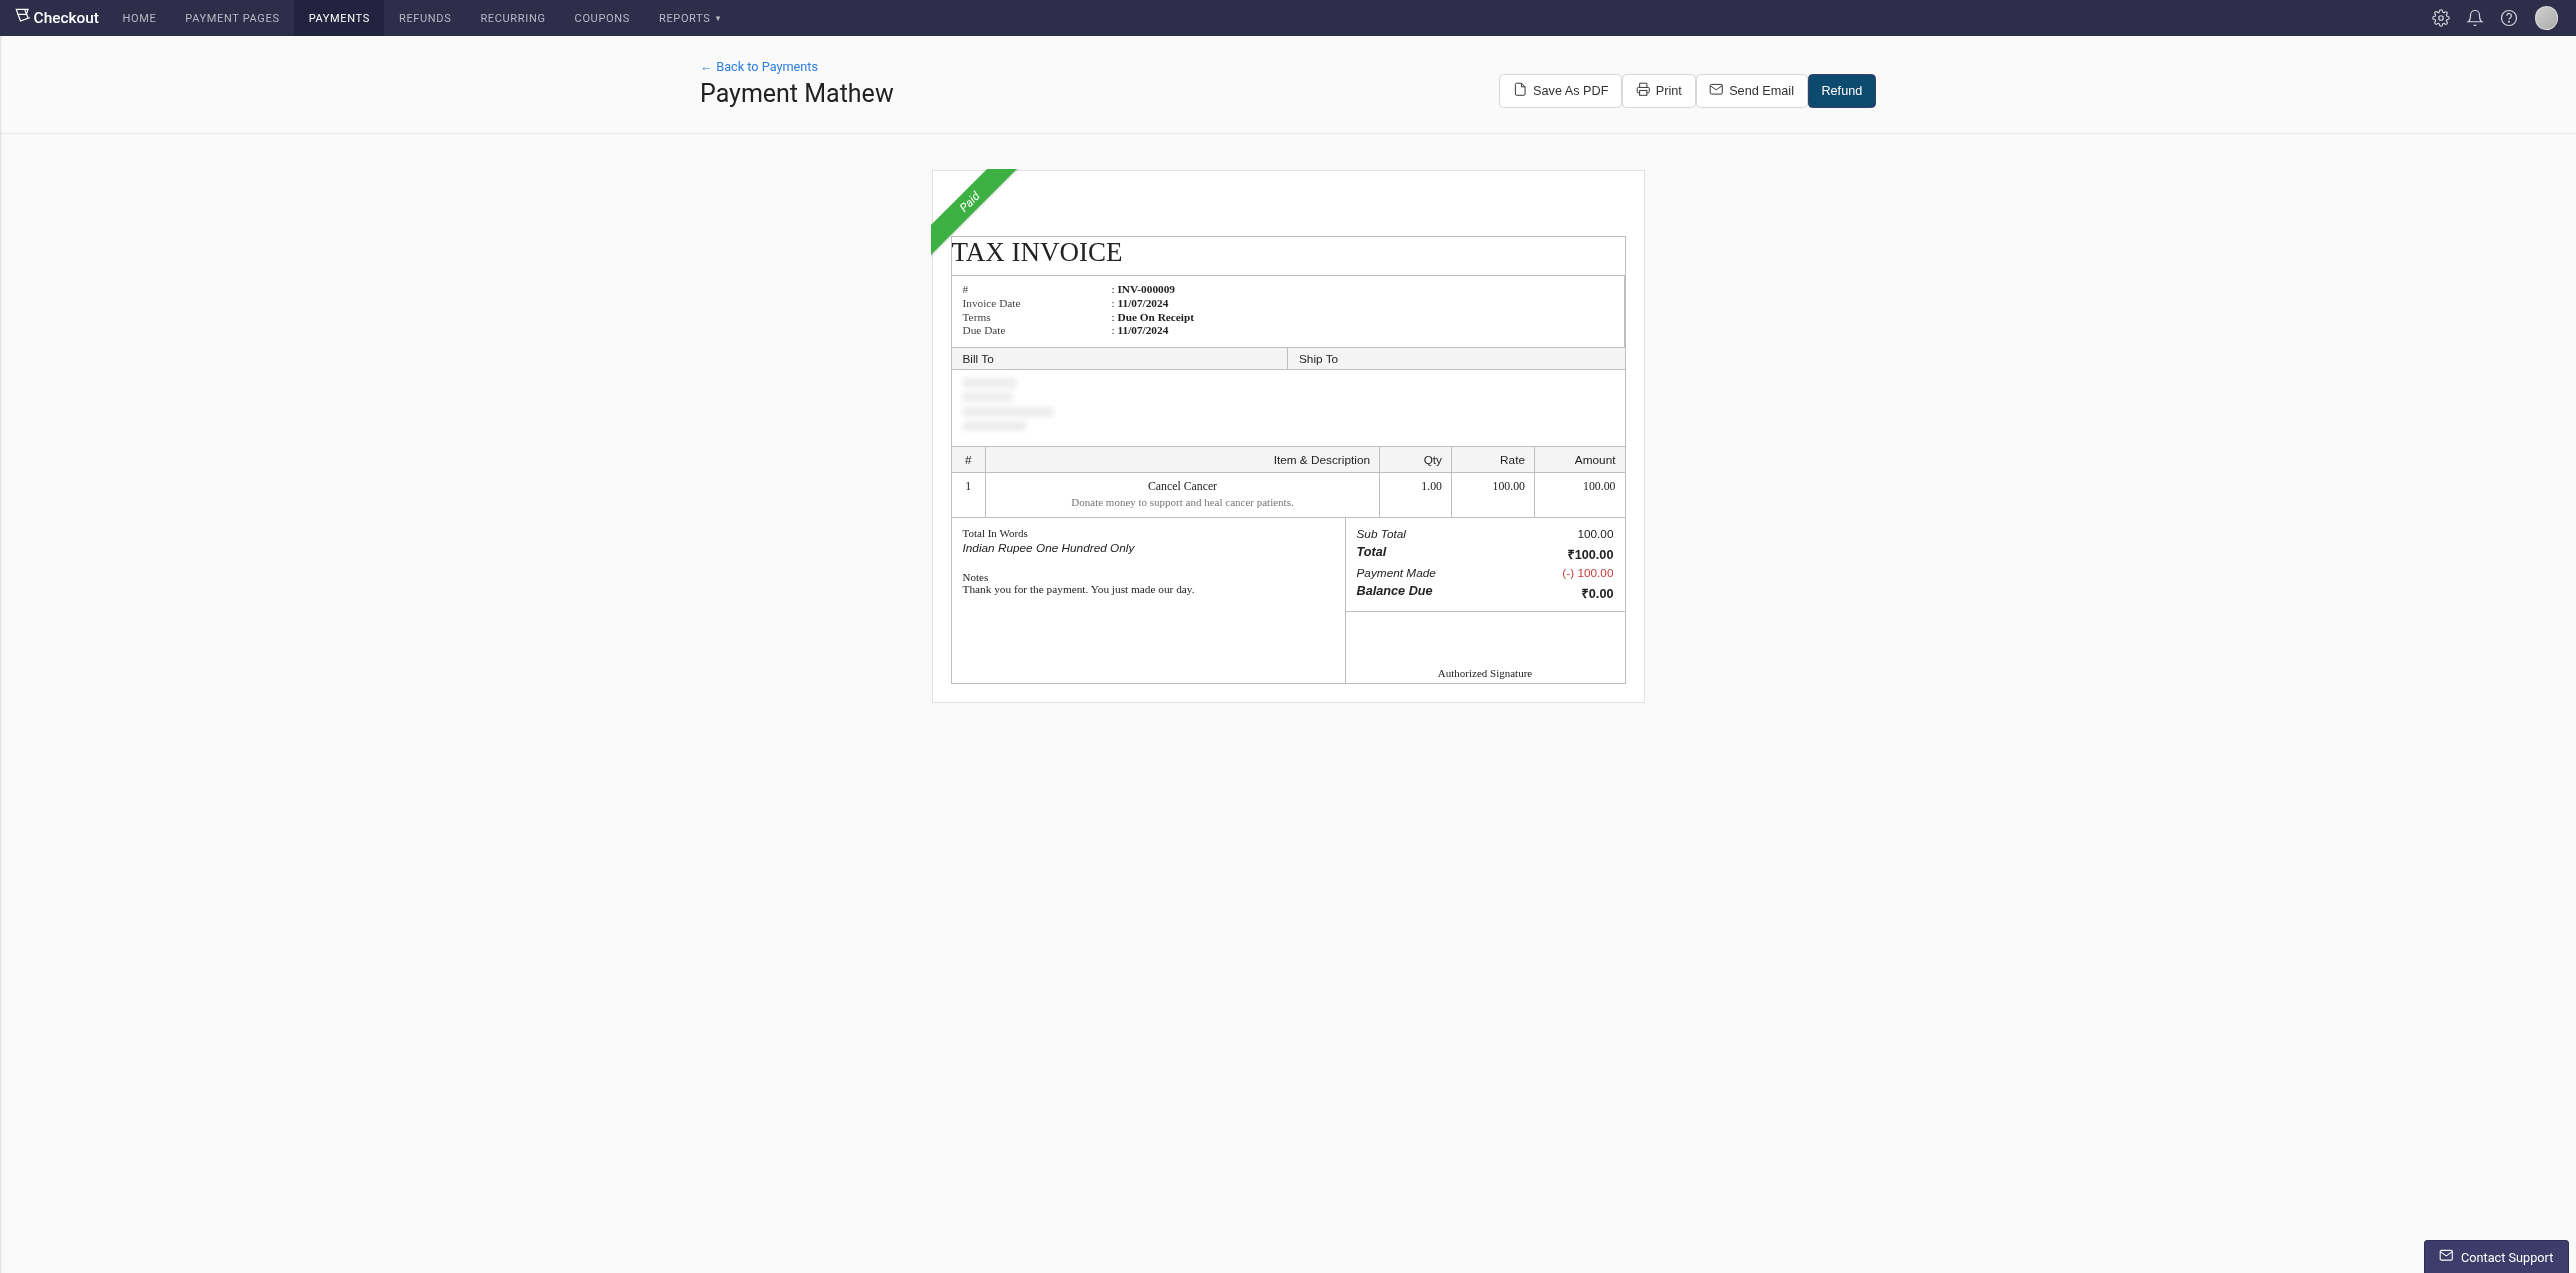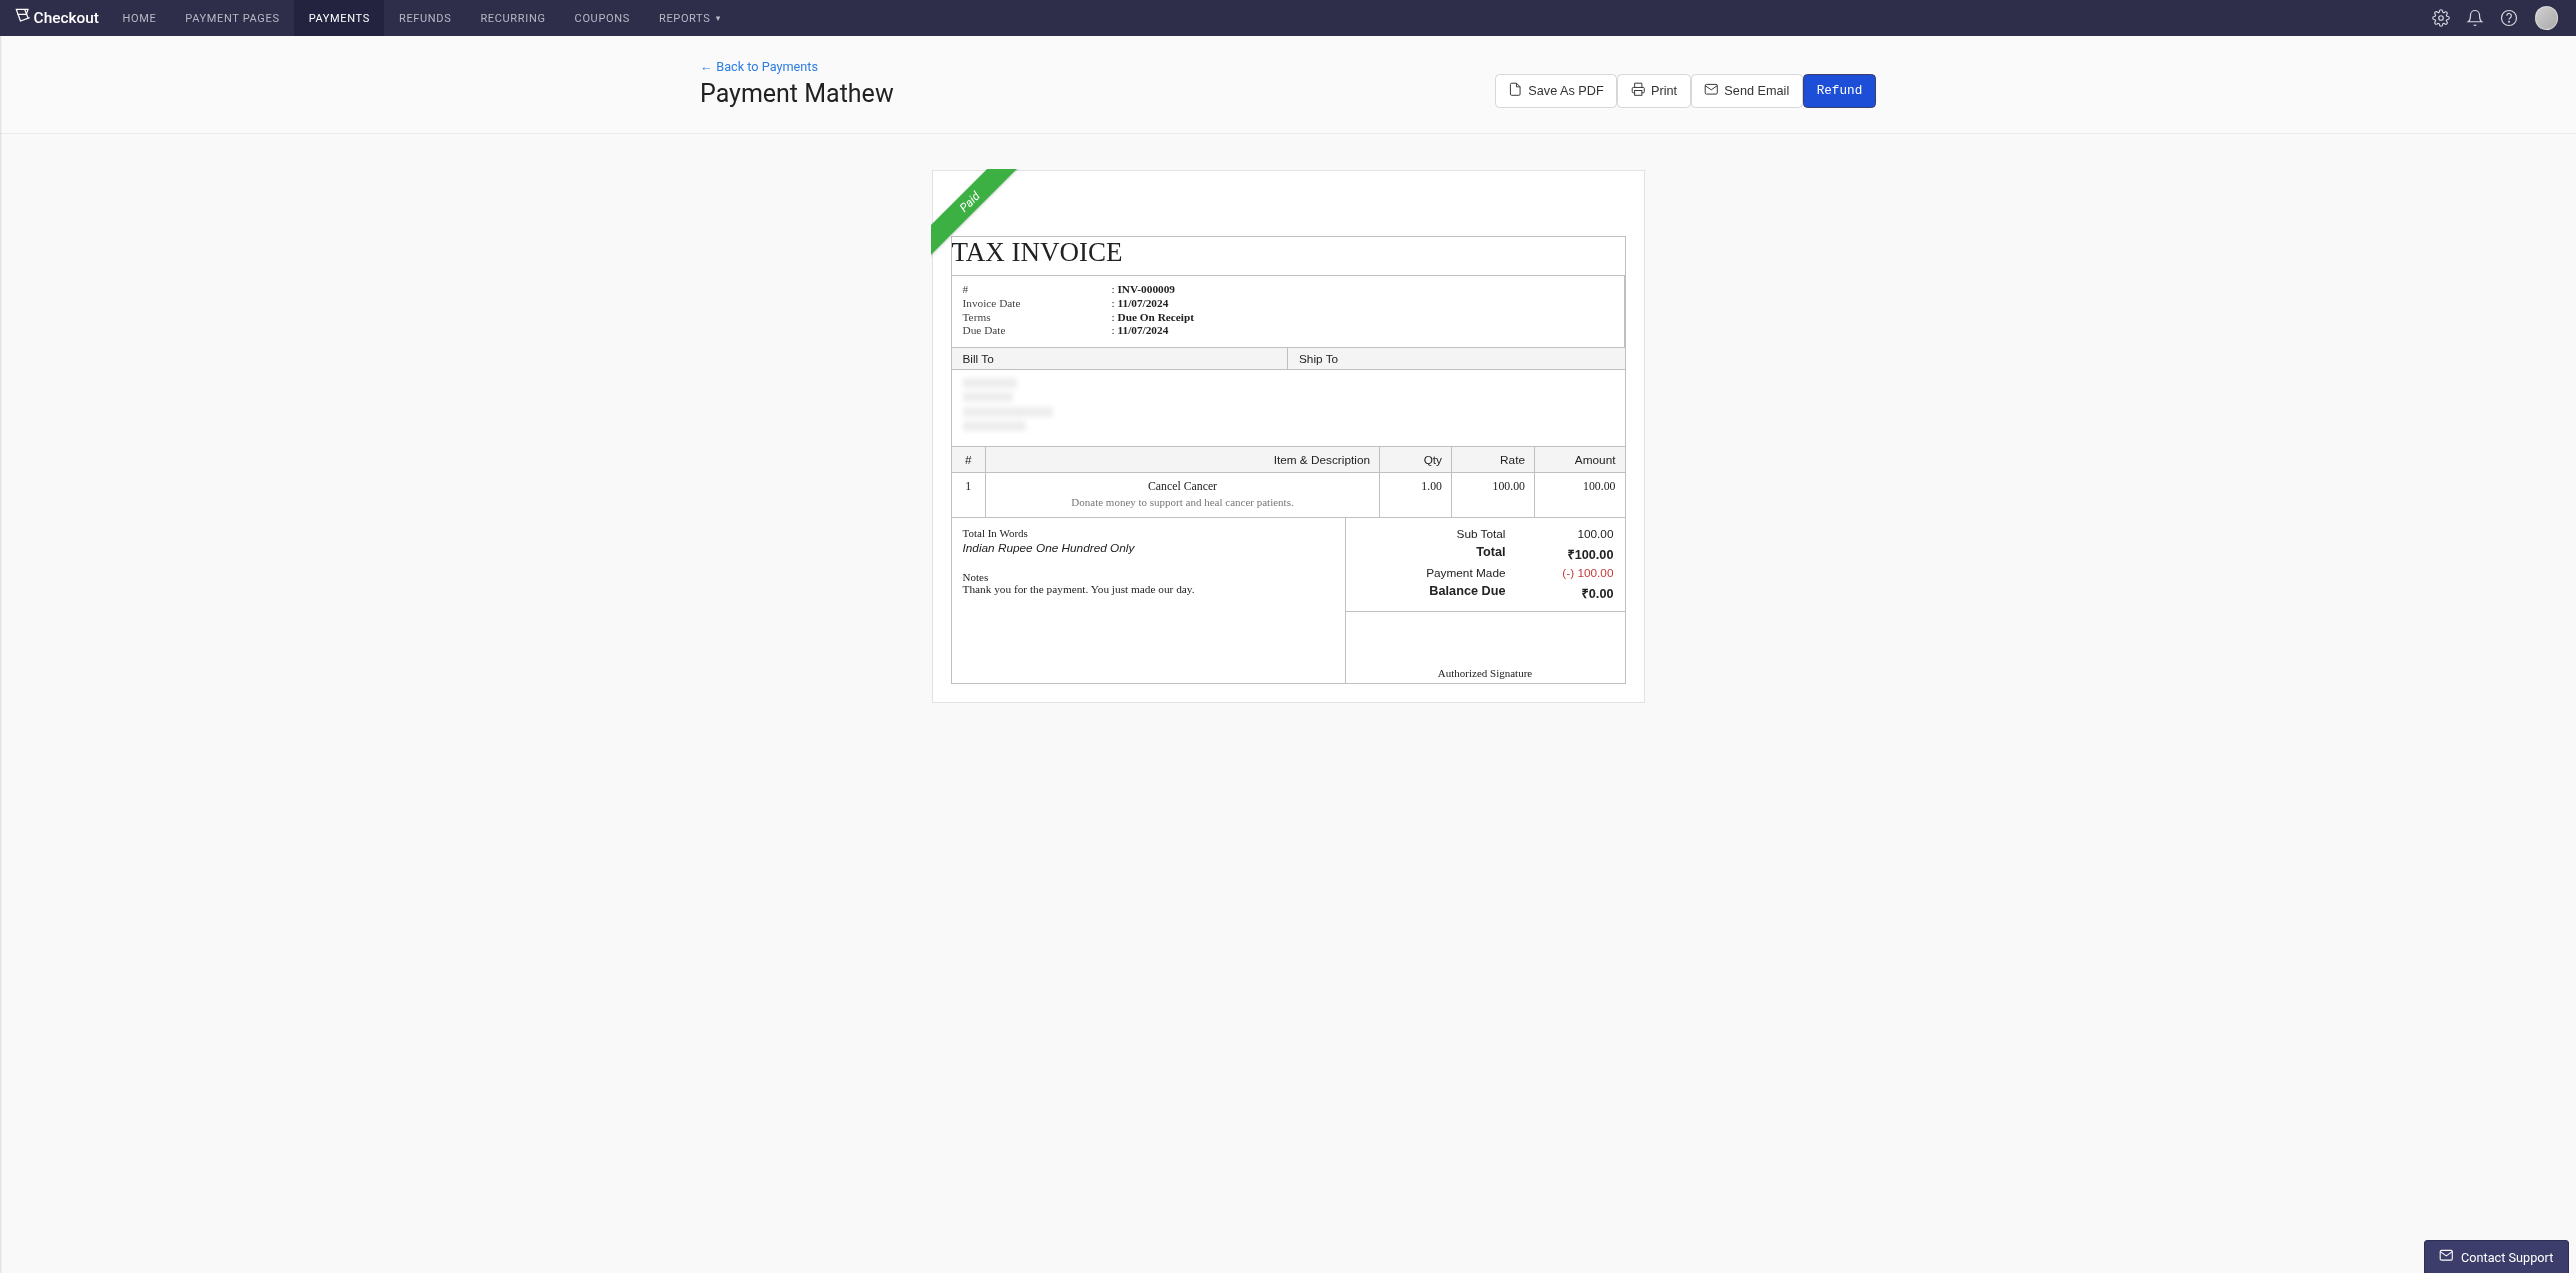--- a/index.html
+++ b/index.html
@@ -21,21 +21,21 @@
 
   
   .page-head-wrap { background:#fafafb; border-bottom:0.9px solid #ececef; }
   .page-head { max-width:1176px; margin:0 auto; padding:22px 0 25px 0; display:flex; align-items:flex-end; justify-content:space-between;}
   .left-head {}
   .backlink { color:#2b7de1; font-size:12.7px; display:inline-flex; align-items:center; gap:3.6px; cursor:pointer;}
   .backlink .arrow { font-size:12.7px; }
   h1.page-title { font-size:25px; font-weight:400; color:#222; margin-top:3.6px;}
   .actions { display:flex; }
   .btn { background:#fff; border:0.9px solid #d6d6dc; border-radius:4.5px; padding:7.2px 12.7px; font-size:12.7px; display:inline-flex; align-items:center; gap:5.4px; cursor:pointer; color:#333;}
-  .btn.primary { background:#1d4ed8; color:#fff; border-color:#3d3d6b;font-family:Liberation Mono, monospace;}
+  .btn.primary { background:#0c4a6e; color:#fff; border-color:#3d3d6b;}
   .btn svg { width:14.5px; height:14.5px; }
 
   
   .main { padding:36px 0 72px 0; display:flex; justify-content:center;}
   .invoice-card { width:713px; background:#fff; border:0.9px solid #e1e1e6; position:relative; padding:65px 18px 18px 18px; }
   
   .ribbon-wrap { position:absolute; top:-1.8px; left:-1.8px; width:101px; height:101px; overflow:hidden;}
   .ribbon { position:absolute; width:145px; text-align:center; background:#3cb043; color:#fff; font-style:italic; font-size:11.8px; padding:3.6px 0; transform:rotate(-45deg); top:22.6px; left:-34px; box-shadow:0 0.9px 2.7px rgba(0,0,0,.2);}
   
   .invoice-inner { border:0.9px solid #bfbfbf; font-family: Georgia, "Times New Roman", serif; color:#222;}
@@ -80,21 +80,21 @@
   .item-desc { color:#777; font-size:11px; margin-top:2.7px;}
 
   .bottom-row { display:flex; border-top:0.9px solid #bfbfbf;}
   .notes-cell { flex:1; padding:9px 11px; font-family:Georgia,serif; font-size:11.3px;}
   .notes-label { font-size:11px;}
   .words { font-style:italic; font-family:-apple-system,Arial,sans-serif; font-size:11.8px; margin-bottom:12.7px; margin-top:1.8px;}
   .notes-head { margin-top:16.3px;}
   .totals-cell { width:280px; border-left:0.9px solid #bfbfbf; display:flex; flex-direction:column;}
   .totals-table { padding:7.2px 11px 7.2px 11px; font-family:-apple-system,Arial,sans-serif;}
   .t-row { display:flex; justify-content:flex-end; gap:27px; padding:1.8px 0; font-size:11.8px;}
-  .t-row .t-label { text-align:right; flex:1;}
+  .t-row .t-label { flex:1;font-style:italic;}
   .t-row .t-val { width:81px; text-align:right;}
   .t-row.bold { font-weight:600; font-size:12.7px;}
   .t-row.neg .t-val { color:#c63a3a;}
   .sig-cell { border-top:0.9px solid #bfbfbf; flex:1; min-height:72px; position:relative; font-family:Georgia,serif;}
   .sig-text { position:absolute; bottom:3.6px; left:0; right:0; text-align:center; font-size:11px;}
 
   
   .contact-support { position:fixed; right:7.2px; bottom:0; background:#3d3d6b; color:#fff; padding:7.2px 14.5px; font-size:12.7px; border-top-left-radius:3.6px; border-top-right-radius:3.6px; display:flex; align-items:center; gap:7.2px; cursor:pointer; border:0.9px solid #2e2e55; border-bottom:none;}
   .contact-support svg { width:14.5px; height:14.5px;}
 

